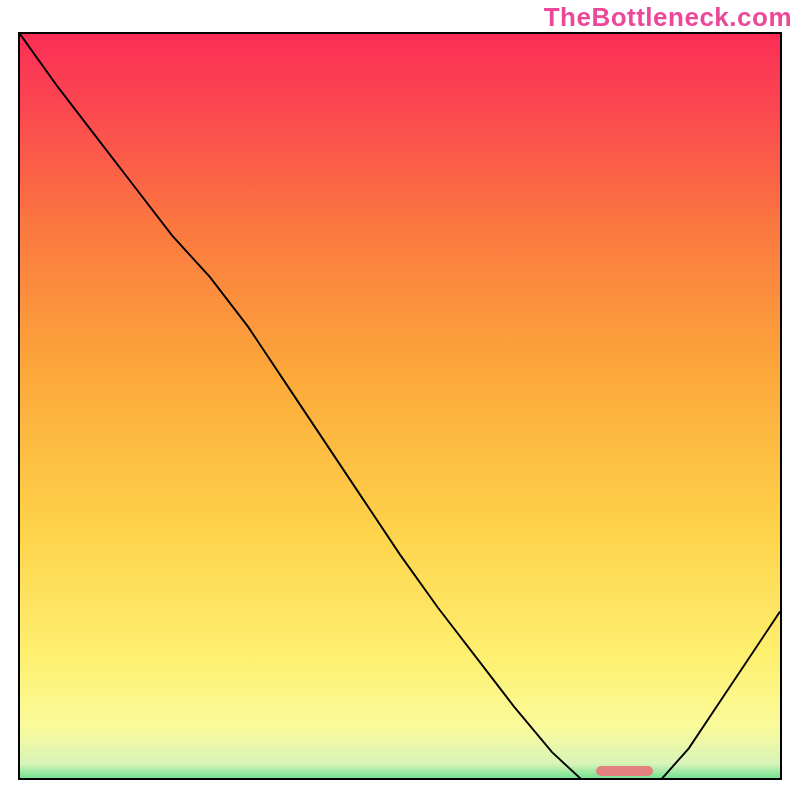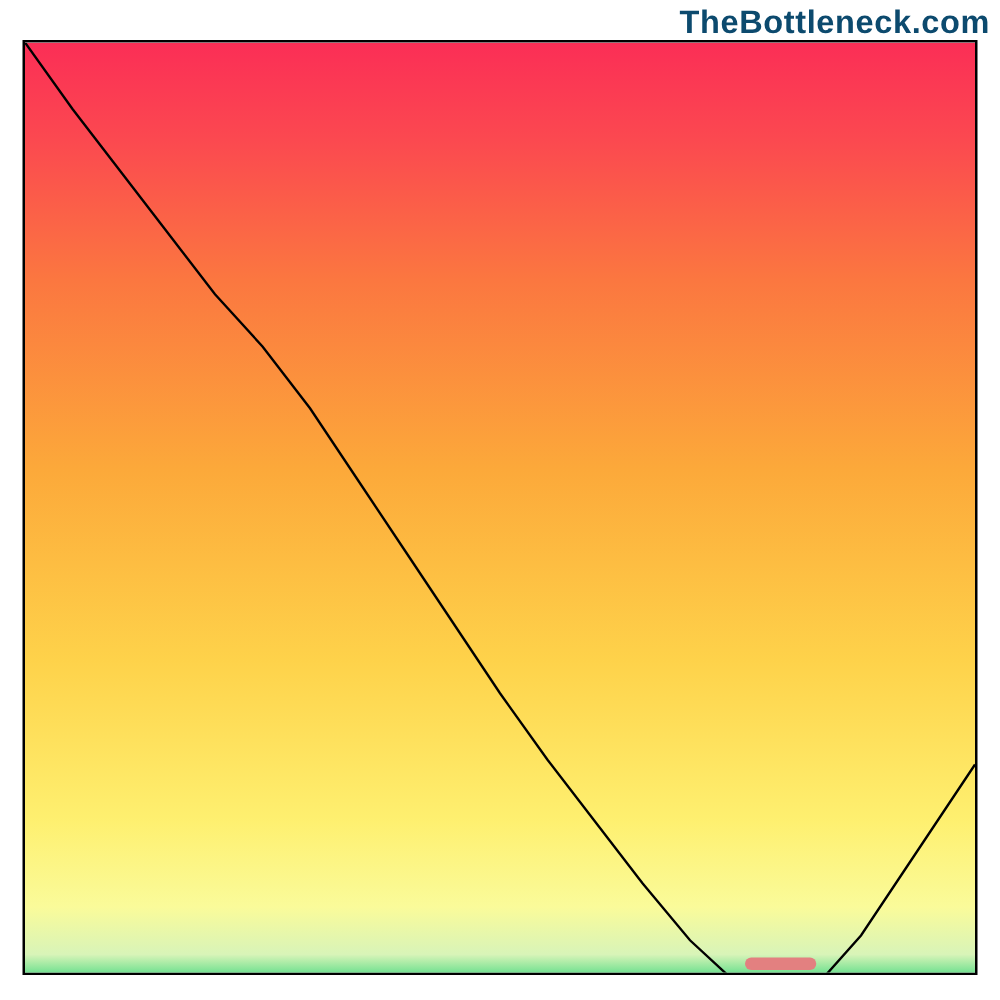--- a/index.html
+++ b/index.html
@@ -15,21 +15,21 @@
     position: relative;
     width: 800px;
     height: 800px;
   }
   .watermark {
     position: absolute;
     top: 2px;
     right: 8px;
     font-size: 26px;
     font-weight: bold;
-    color: #0c4a6e;
+    color: #ec4899;
     letter-spacing: 0.5px;
   }
   .plot-frame {
     position: absolute;
     left: 18px;
     top: 32px;
     width: 764px;   
     height: 748px;  
     border: 2px solid #000000;
     box-sizing: border-box;

